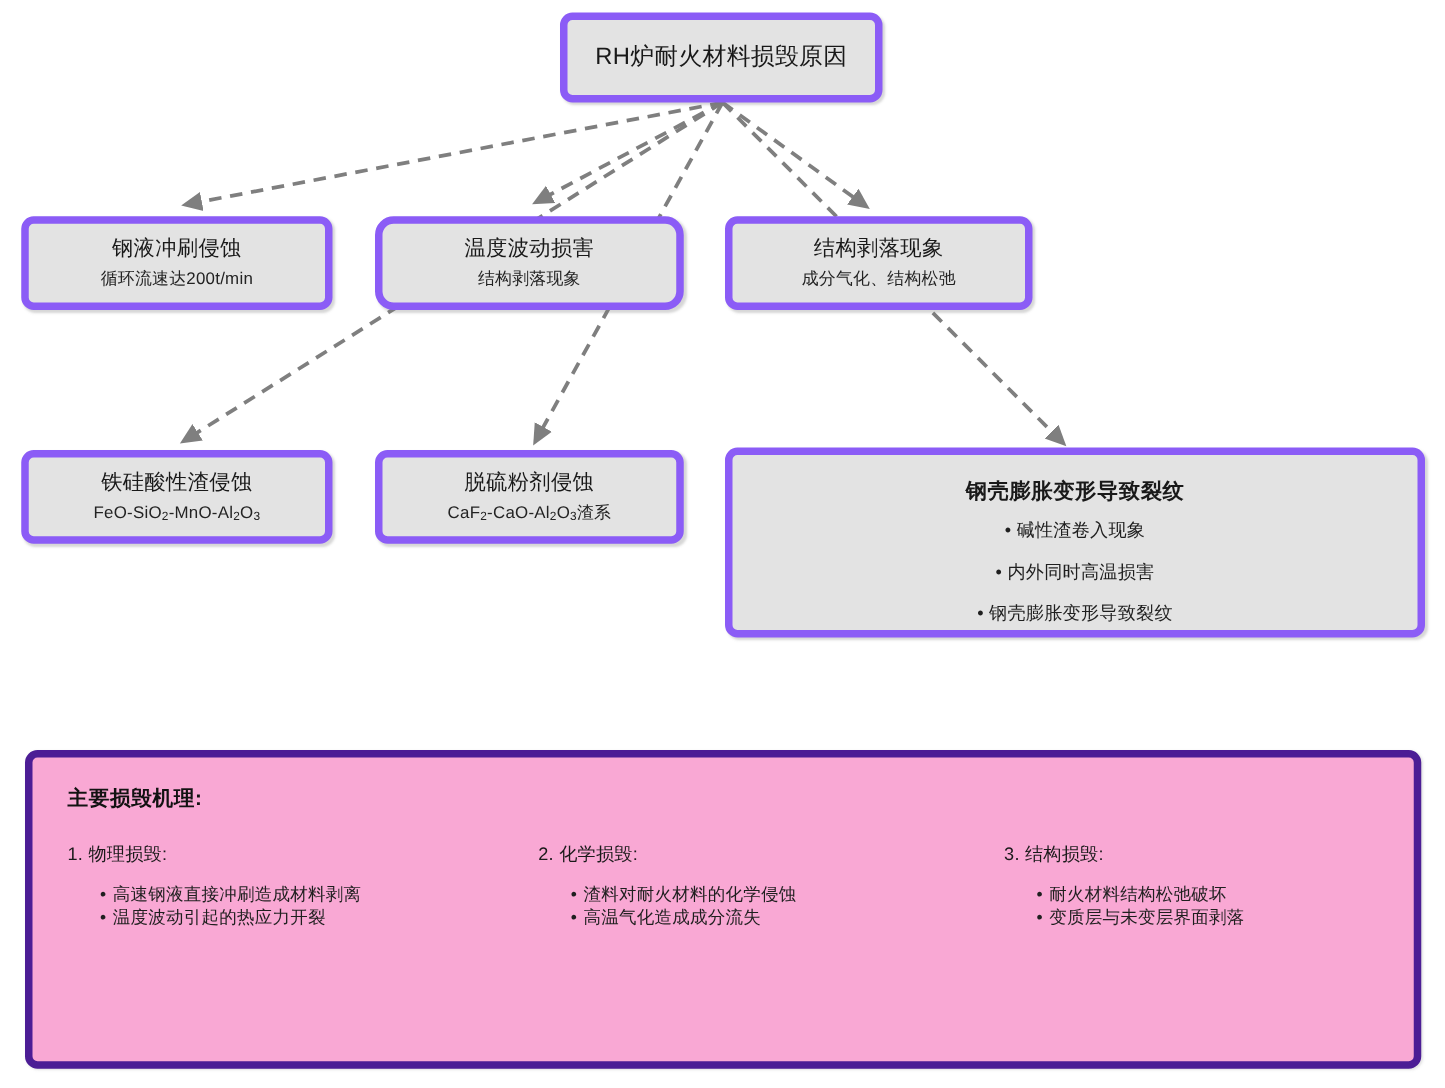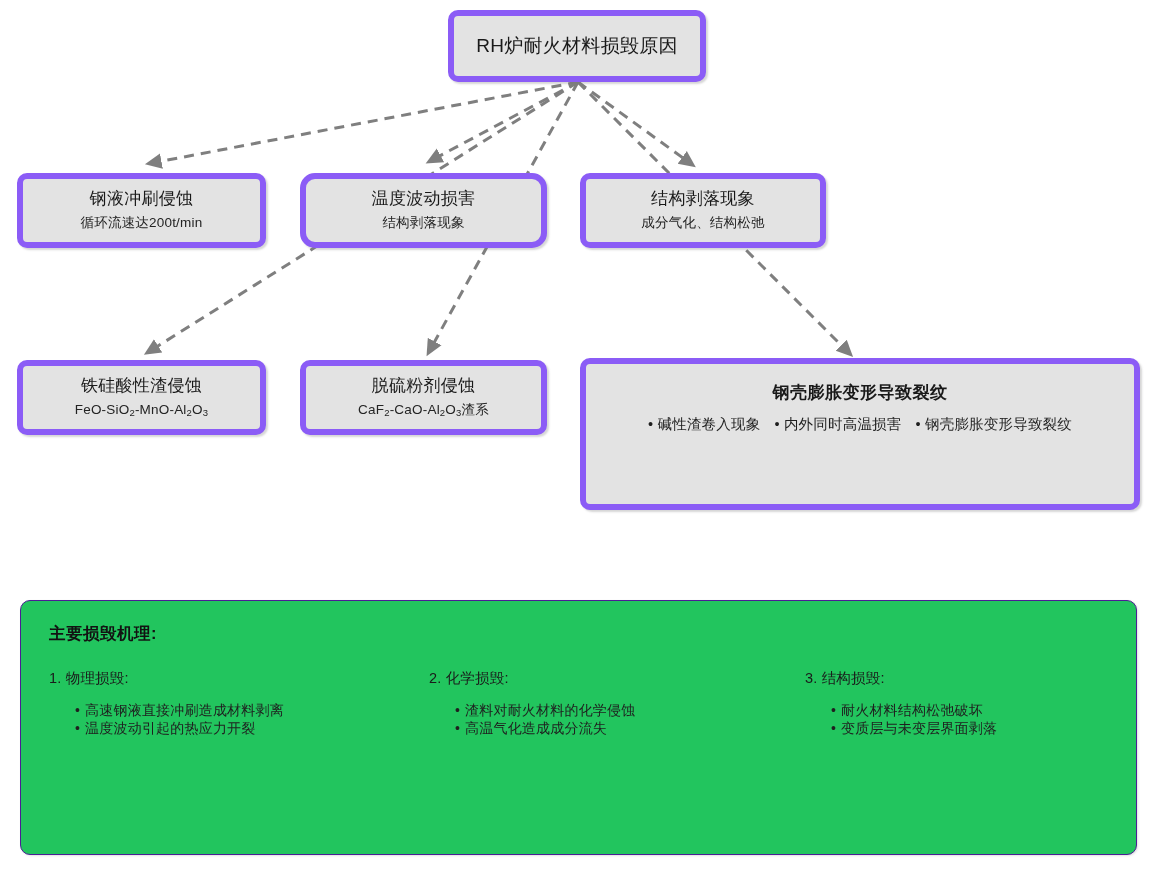--- a/index.html
+++ b/index.html
@@ -85,38 +85,38 @@
     padding-top: 18px;
   }
   #node-snorkel .title {
     font-weight: bold;
     font-size: 17px;
     letter-spacing: 0.5px;
   }
   #node-snorkel .bullets {
     margin-top: 10px;
     display: flex;
-    flex-direction: row;
+    flex-direction: column;
     gap: 14px;
     align-items: center;
   }
   #node-snorkel .bullets .bullet {
     font-size: 14.5px;
     letter-spacing: 0.2px;
     color: #1f1f1f;
   }
 
   
   #mechanism-panel {
     position: absolute;
     left: 20px; top: 600px;
     width: 1117px; height: 255px;
     box-sizing: border-box;
-    background: #22c55e;
-    border: 1px solid #4c1d95;
+    background: #f9a8d4;
+    border: 6px solid #4c1d95;
     border-radius: 10px;
     box-shadow: 1px 1px 2px rgba(140,140,140,0.25);
     padding: 22px 28px 0 28px;
   }
   #mechanism-panel .panel-heading {
     font-size: 16.5px;
     font-weight: bold;
     letter-spacing: 0.5px;
     color: #121212;
   }

